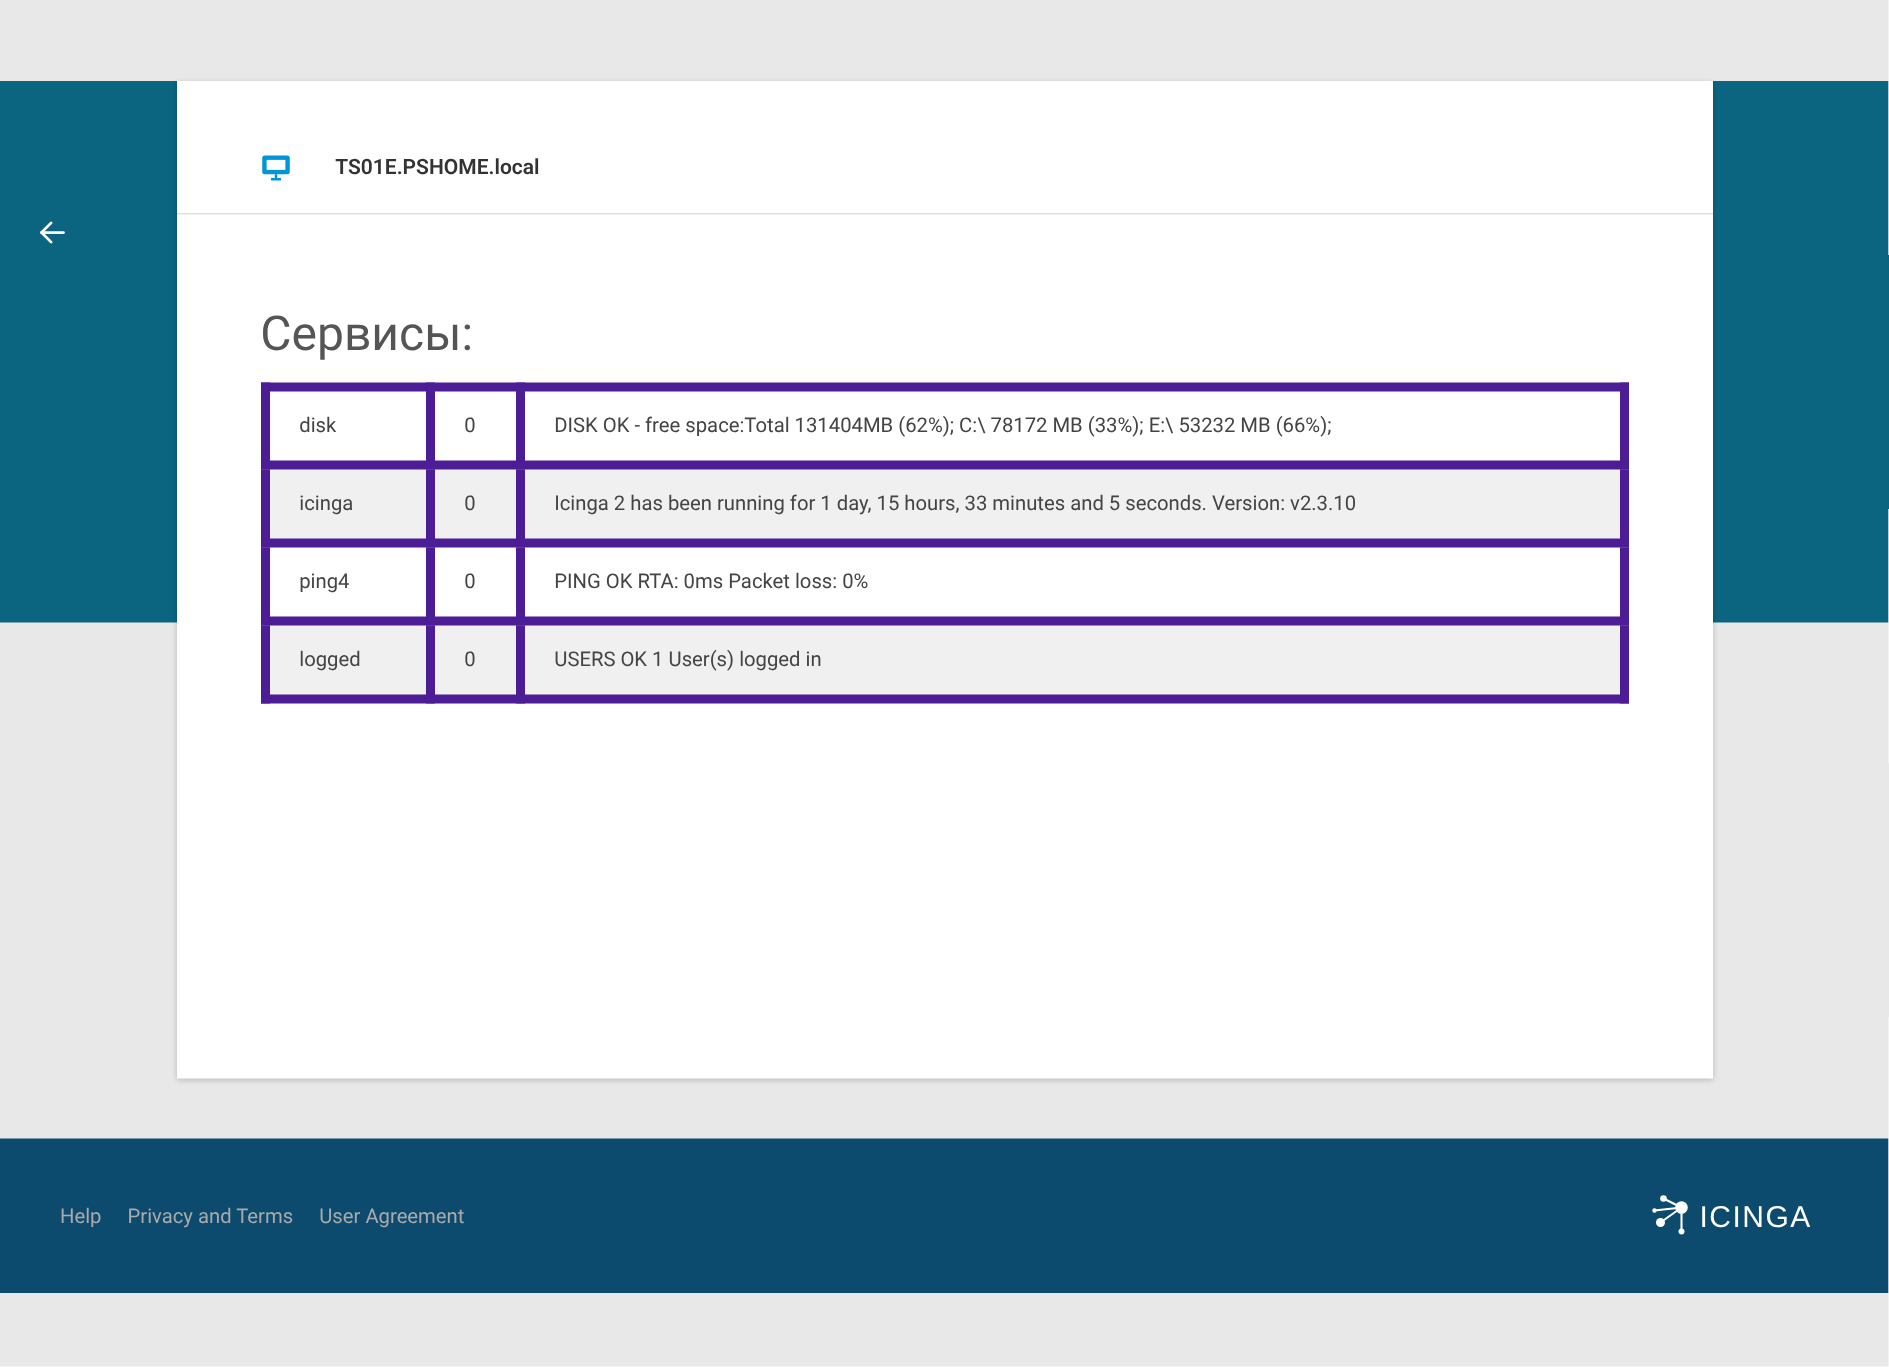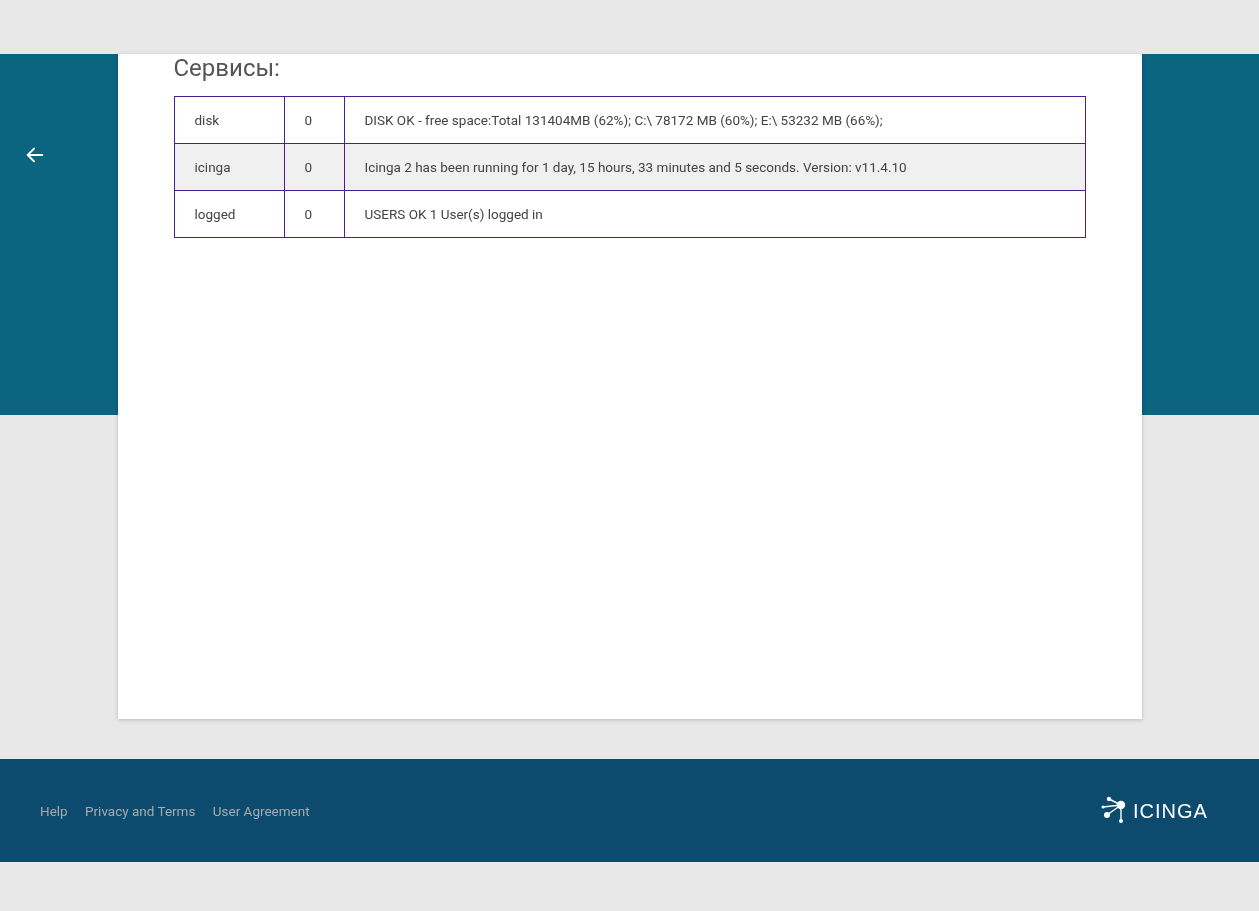--- a/index.html
+++ b/index.html
@@ -49,32 +49,32 @@
       margin-right: 30px;
     }
     .host-icon svg { display: block; }
     .host-name {
       color: #333;
       font-size: 14px;
       font-weight: 600;
     }
     .section-title {
       color: #555;
-      font-size: 24px;
+      font-size: 32px;
       font-weight: 400;
       padding: 0 56px 14px 56px;
     }
     .services-table {
       width: calc(100% - 112px);
       margin: 0 56px;
       border-collapse: collapse;
       table-layout: fixed;
     }
     .services-table td {
-      border: 1px solid #4c1d95;
+      border: 6px solid #4c1d95;
       padding: 15px 20px;
       font-size: 13.5px;
       color: #444;
       vertical-align: middle;
     }
     .services-table tr:nth-child(even) td {
       background: #f0f0f0;
     }
     .col-name { width: 110px; }
     .col-count { width: 60px; }
@@ -113,39 +113,55 @@
   <div class="top-band"></div>
 
   <div class="back-arrow">
     <svg width="22" height="22" viewBox="0 0 24 24" fill="none" stroke="#ffffff" stroke-width="2" stroke-linecap="round" stroke-linejoin="round">
       <line x1="20" y1="12" x2="4" y2="12"></line>
       <polyline points="11 5 4 12 11 19"></polyline>
     </svg>
   </div>
 
   <div class="card">
+    <div class="host-header">
+      <span class="host-icon">
+        <svg width="20" height="20" viewBox="0 0 24 24" fill="none" stroke="#0095d9" stroke-width="2">
+          <rect x="2" y="3" width="20" height="13" rx="1" fill="#0095d9" stroke="#0095d9"></rect>
+          <rect x="3.5" y="4.5" width="17" height="10" fill="#ffffff"></rect>
+          <line x1="8" y1="21" x2="16" y2="21" stroke="#0095d9"></line>
+          <line x1="12" y1="17" x2="12" y2="21" stroke="#0095d9"></line>
+        </svg>
+      </span>
+      <span class="host-name">TS01E.PSHOME.local</span>
+    </div>
 
     <h2 class="section-title">Сервисы:</h2>
 
     <table class="services-table">
       <colgroup>
         <col class="col-name">
         <col class="col-count">
         <col class="col-output">
       </colgroup>
       <tbody id="services-body">
           <tr>
             <td>disk</td>
             <td>0</td>
-            <td>DISK OK - free space:Total 131404MB (62%); C:\ 78172 MB (60%); E:\ 53232 MB (66%);</td>
+            <td>DISK OK - free space:Total 131404MB (62%); C:\ 78172 MB (33%); E:\ 53232 MB (66%);</td>
           </tr>
           <tr>
             <td>icinga</td>
             <td>0</td>
-            <td>Icinga 2 has been running for 1 day, 15 hours, 33 minutes and 5 seconds. Version: v11.4.10</td>
+            <td>Icinga 2 has been running for 1 day, 15 hours, 33 minutes and 5 seconds. Version: v2.3.10</td>
+          </tr>
+          <tr>
+            <td>ping4</td>
+            <td>0</td>
+            <td>PING OK RTA: 0ms Packet loss: 0%</td>
           </tr>
           <tr>
             <td>logged</td>
             <td>0</td>
             <td>USERS OK 1 User(s) logged in</td>
           </tr>
         </tbody>
     </table>
   </div>
 

